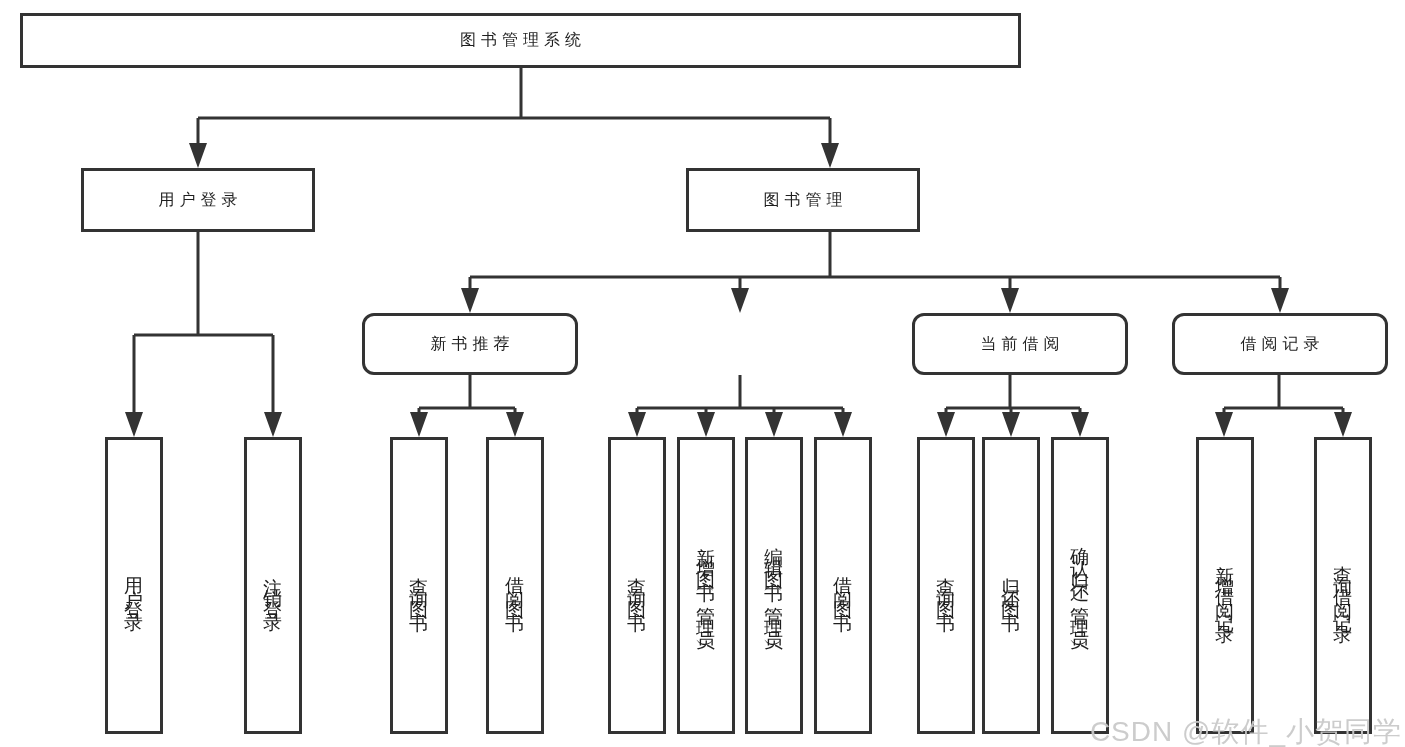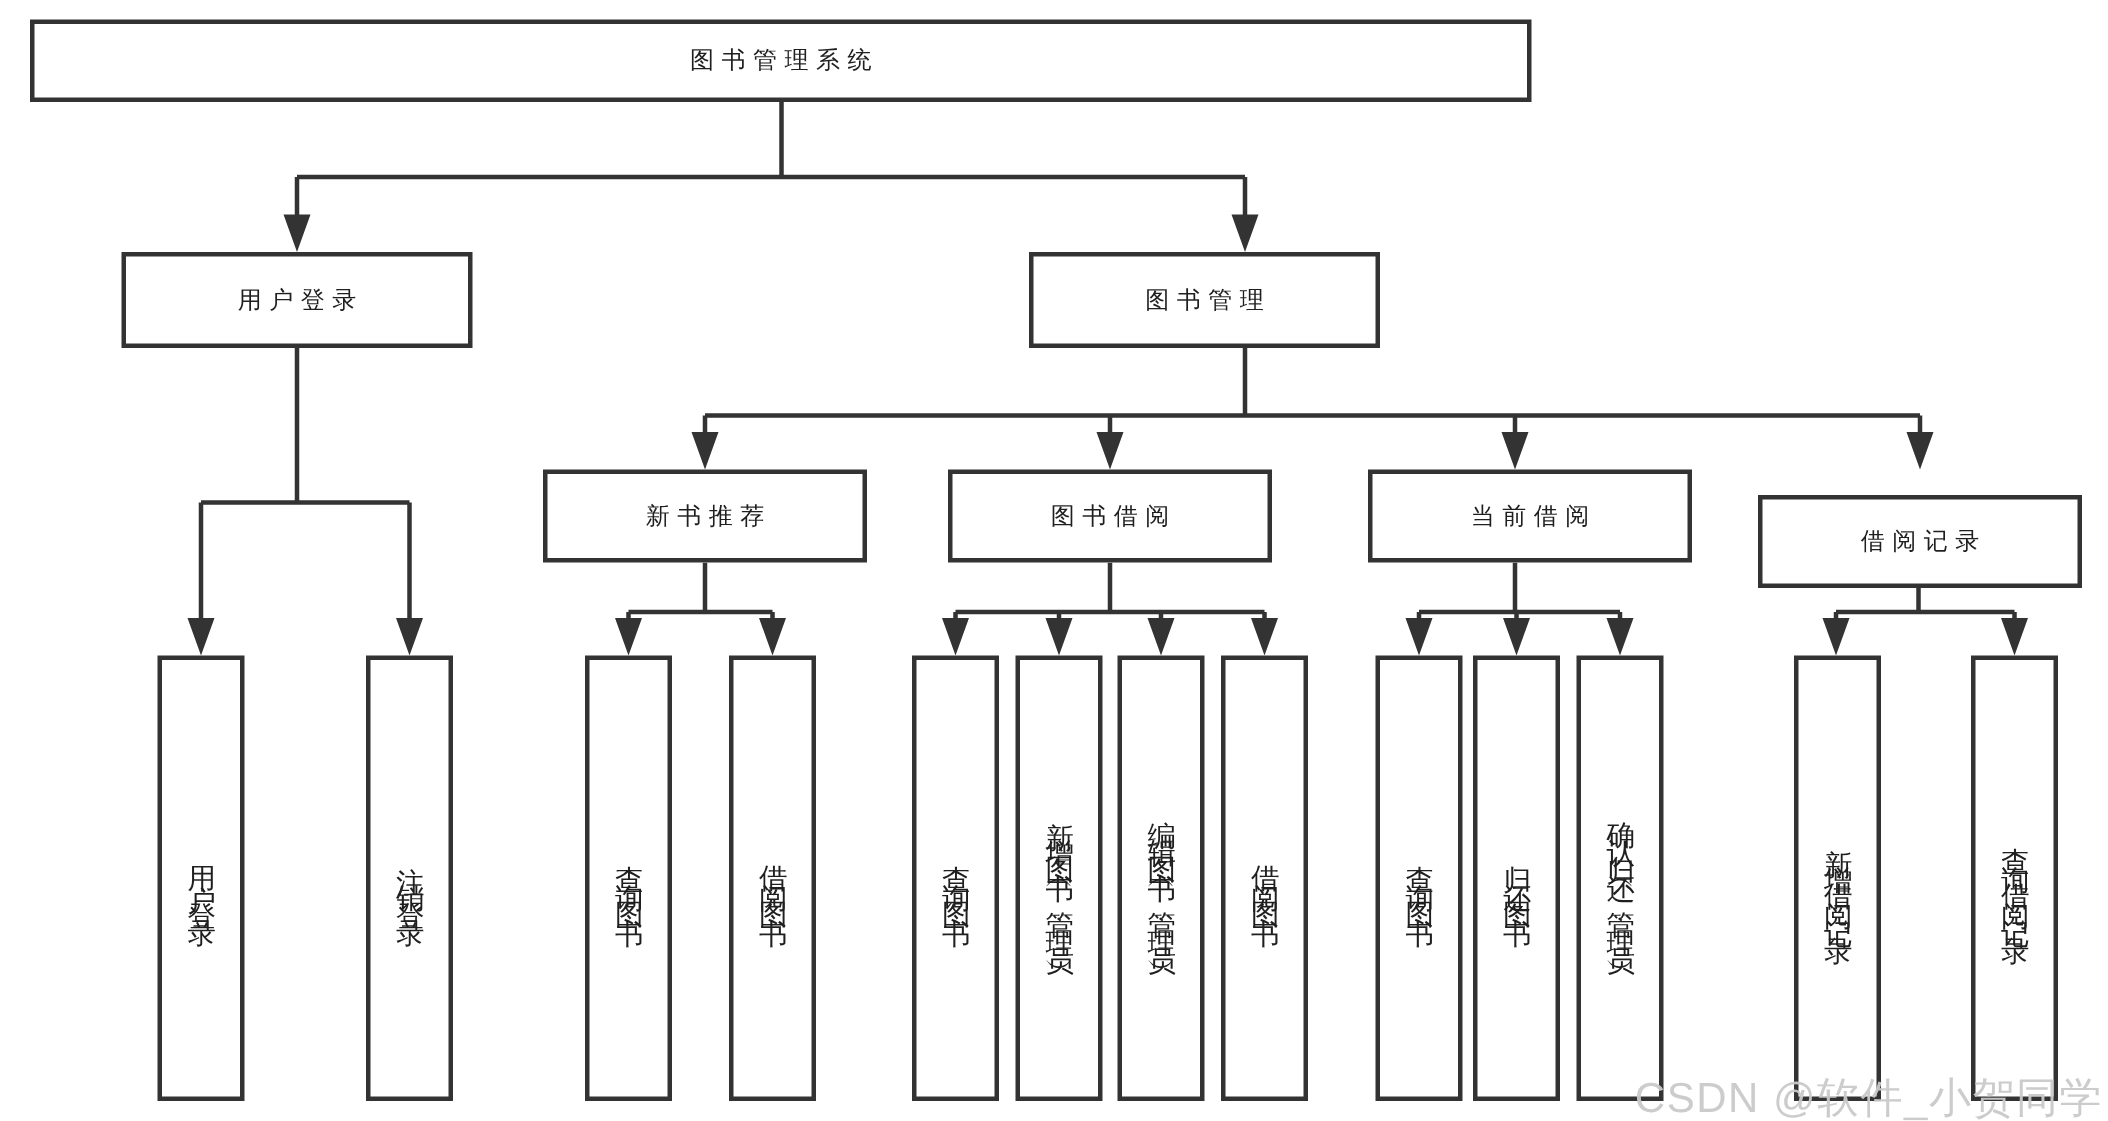--- a/index.html
+++ b/index.html
@@ -30,21 +30,21 @@
   }
   .hlabel {
     font-size: 16px;
     letter-spacing: 5px;
     text-indent: 5px;
     white-space: nowrap;
     color: #1f1f1f;
   }
   .root  { left: 20px;  top: 13px;  width: 1001px; height: 55px; }
   .lvl2  { top: 168px; height: 64px; width: 234px; }
-  .lvl3  { top: 313px; height: 62px; width: 216px; }
+  .lvl3  { top: 313px; height: 62px; width: 216px; border-radius: 12px; }
   .leaf  { top: 437px; height: 297px; width: 58px; }
   .vlabel {
     writing-mode: vertical-rl;
     text-orientation: upright;
     font-size: 19px;
     letter-spacing: 12px;
     line-height: 1;
     max-height: 280px;
     color: #1f1f1f;
   }
@@ -93,27 +93,24 @@
   <div class="box lvl2" style="left:81px;">
     <span class="hlabel">用户登录</span>
   </div>
   <div class="box lvl2" style="left:686px;">
     <span class="hlabel">图书管理</span>
   </div>
 
   <div class="box lvl3" style="left:362px;">
     <span class="hlabel">新书推荐</span>
   </div>
-  <div class="box lvl3" style="left:632px;">
-    <span class="hlabel">图书借阅</span>
-  </div>
   <div class="box lvl3" style="left:912px;font-family:Liberation Mono, monospace;">
     <span class="hlabel">当前借阅</span>
   </div>
-  <div class="box lvl3" style="left:1172px;margin-top:17px;">
+  <div class="box lvl3" style="left:1172px;">
     <span class="hlabel">借阅记录</span>
   </div>
 
   <div class="box leaf" style="left:105px;">
     <span class="vlabel">用户登录</span>
   </div>
   <div class="box leaf" style="left:244px;">
     <span class="vlabel">注销登录</span>
   </div>
 

